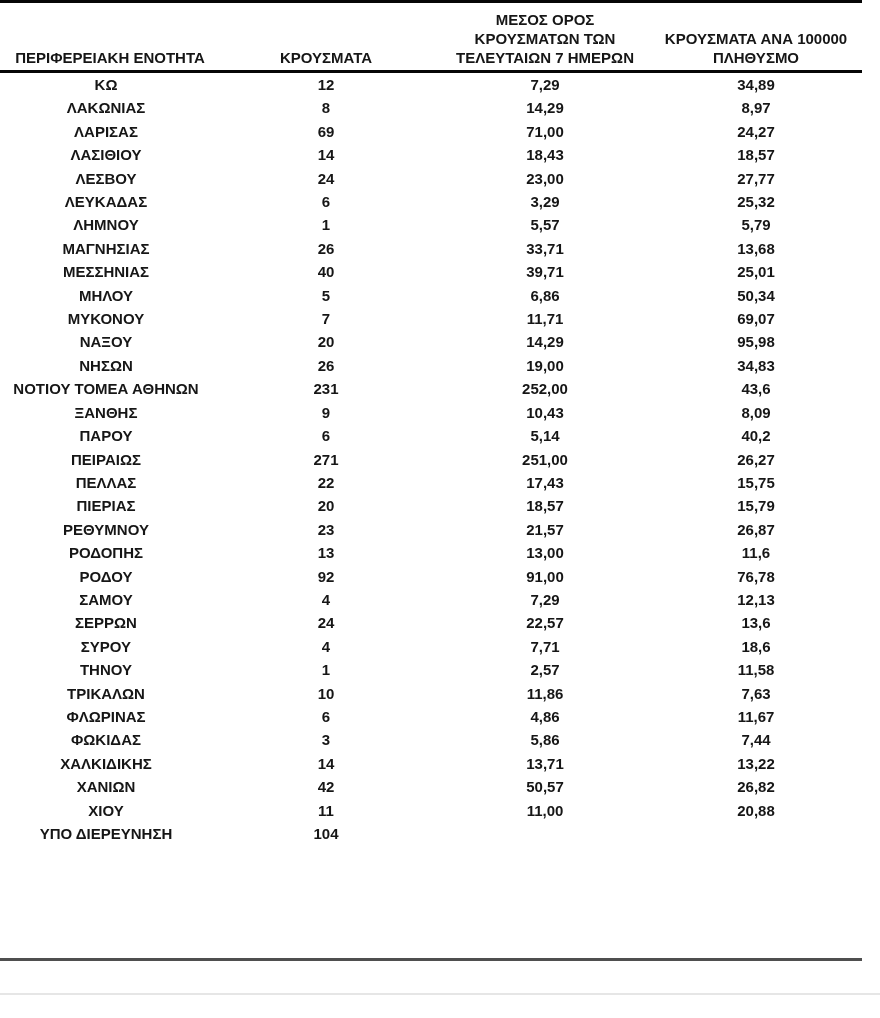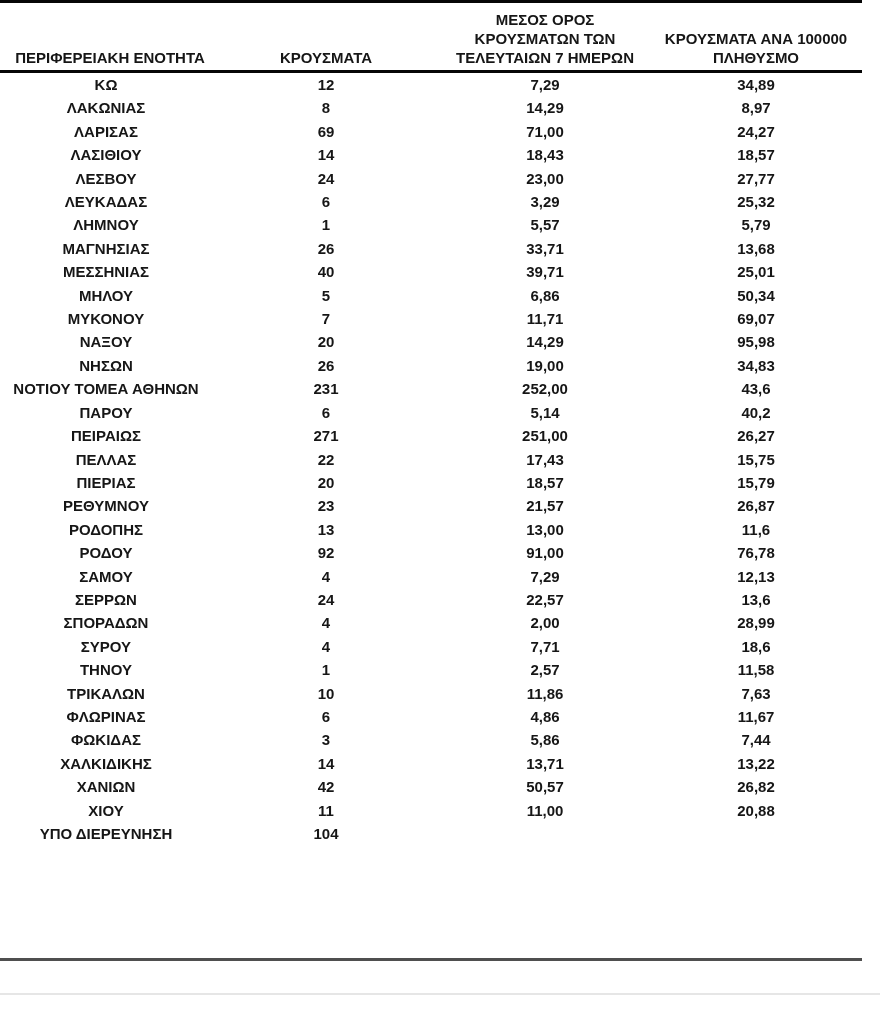--- a/index.html
+++ b/index.html
@@ -171,20 +171,26 @@
         <td>19,00</td>
         <td>34,83</td>
       </tr>
       <tr>
         <td>ΝΟΤΙΟΥ ΤΟΜΕΑ ΑΘΗΝΩΝ</td>
         <td>231</td>
         <td>252,00</td>
         <td>43,6</td>
       </tr>
       <tr>
+        <td>ΞΑΝΘΗΣ</td>
+        <td>9</td>
+        <td>10,43</td>
+        <td>8,09</td>
+      </tr>
+      <tr>
         <td>ΠΑΡΟΥ</td>
         <td>6</td>
         <td>5,14</td>
         <td>40,2</td>
       </tr>
       <tr>
         <td>ΠΕΙΡΑΙΩΣ</td>
         <td>271</td>
         <td>251,00</td>
         <td>26,27</td>
@@ -223,26 +229,20 @@
         <td>ΣΑΜΟΥ</td>
         <td>4</td>
         <td>7,29</td>
         <td>12,13</td>
       </tr>
       <tr>
         <td>ΣΕΡΡΩΝ</td>
         <td>24</td>
         <td>22,57</td>
         <td>13,6</td>
-      </tr>
-      <tr>
-        <td>ΣΠΟΡΑΔΩΝ</td>
-        <td>4</td>
-        <td>2,00</td>
-        <td>28,99</td>
       </tr>
       <tr>
         <td>ΣΥΡΟΥ</td>
         <td>4</td>
         <td>7,71</td>
         <td>18,6</td>
       </tr>
       <tr>
         <td>ΤΗΝΟΥ</td>
         <td>1</td>

